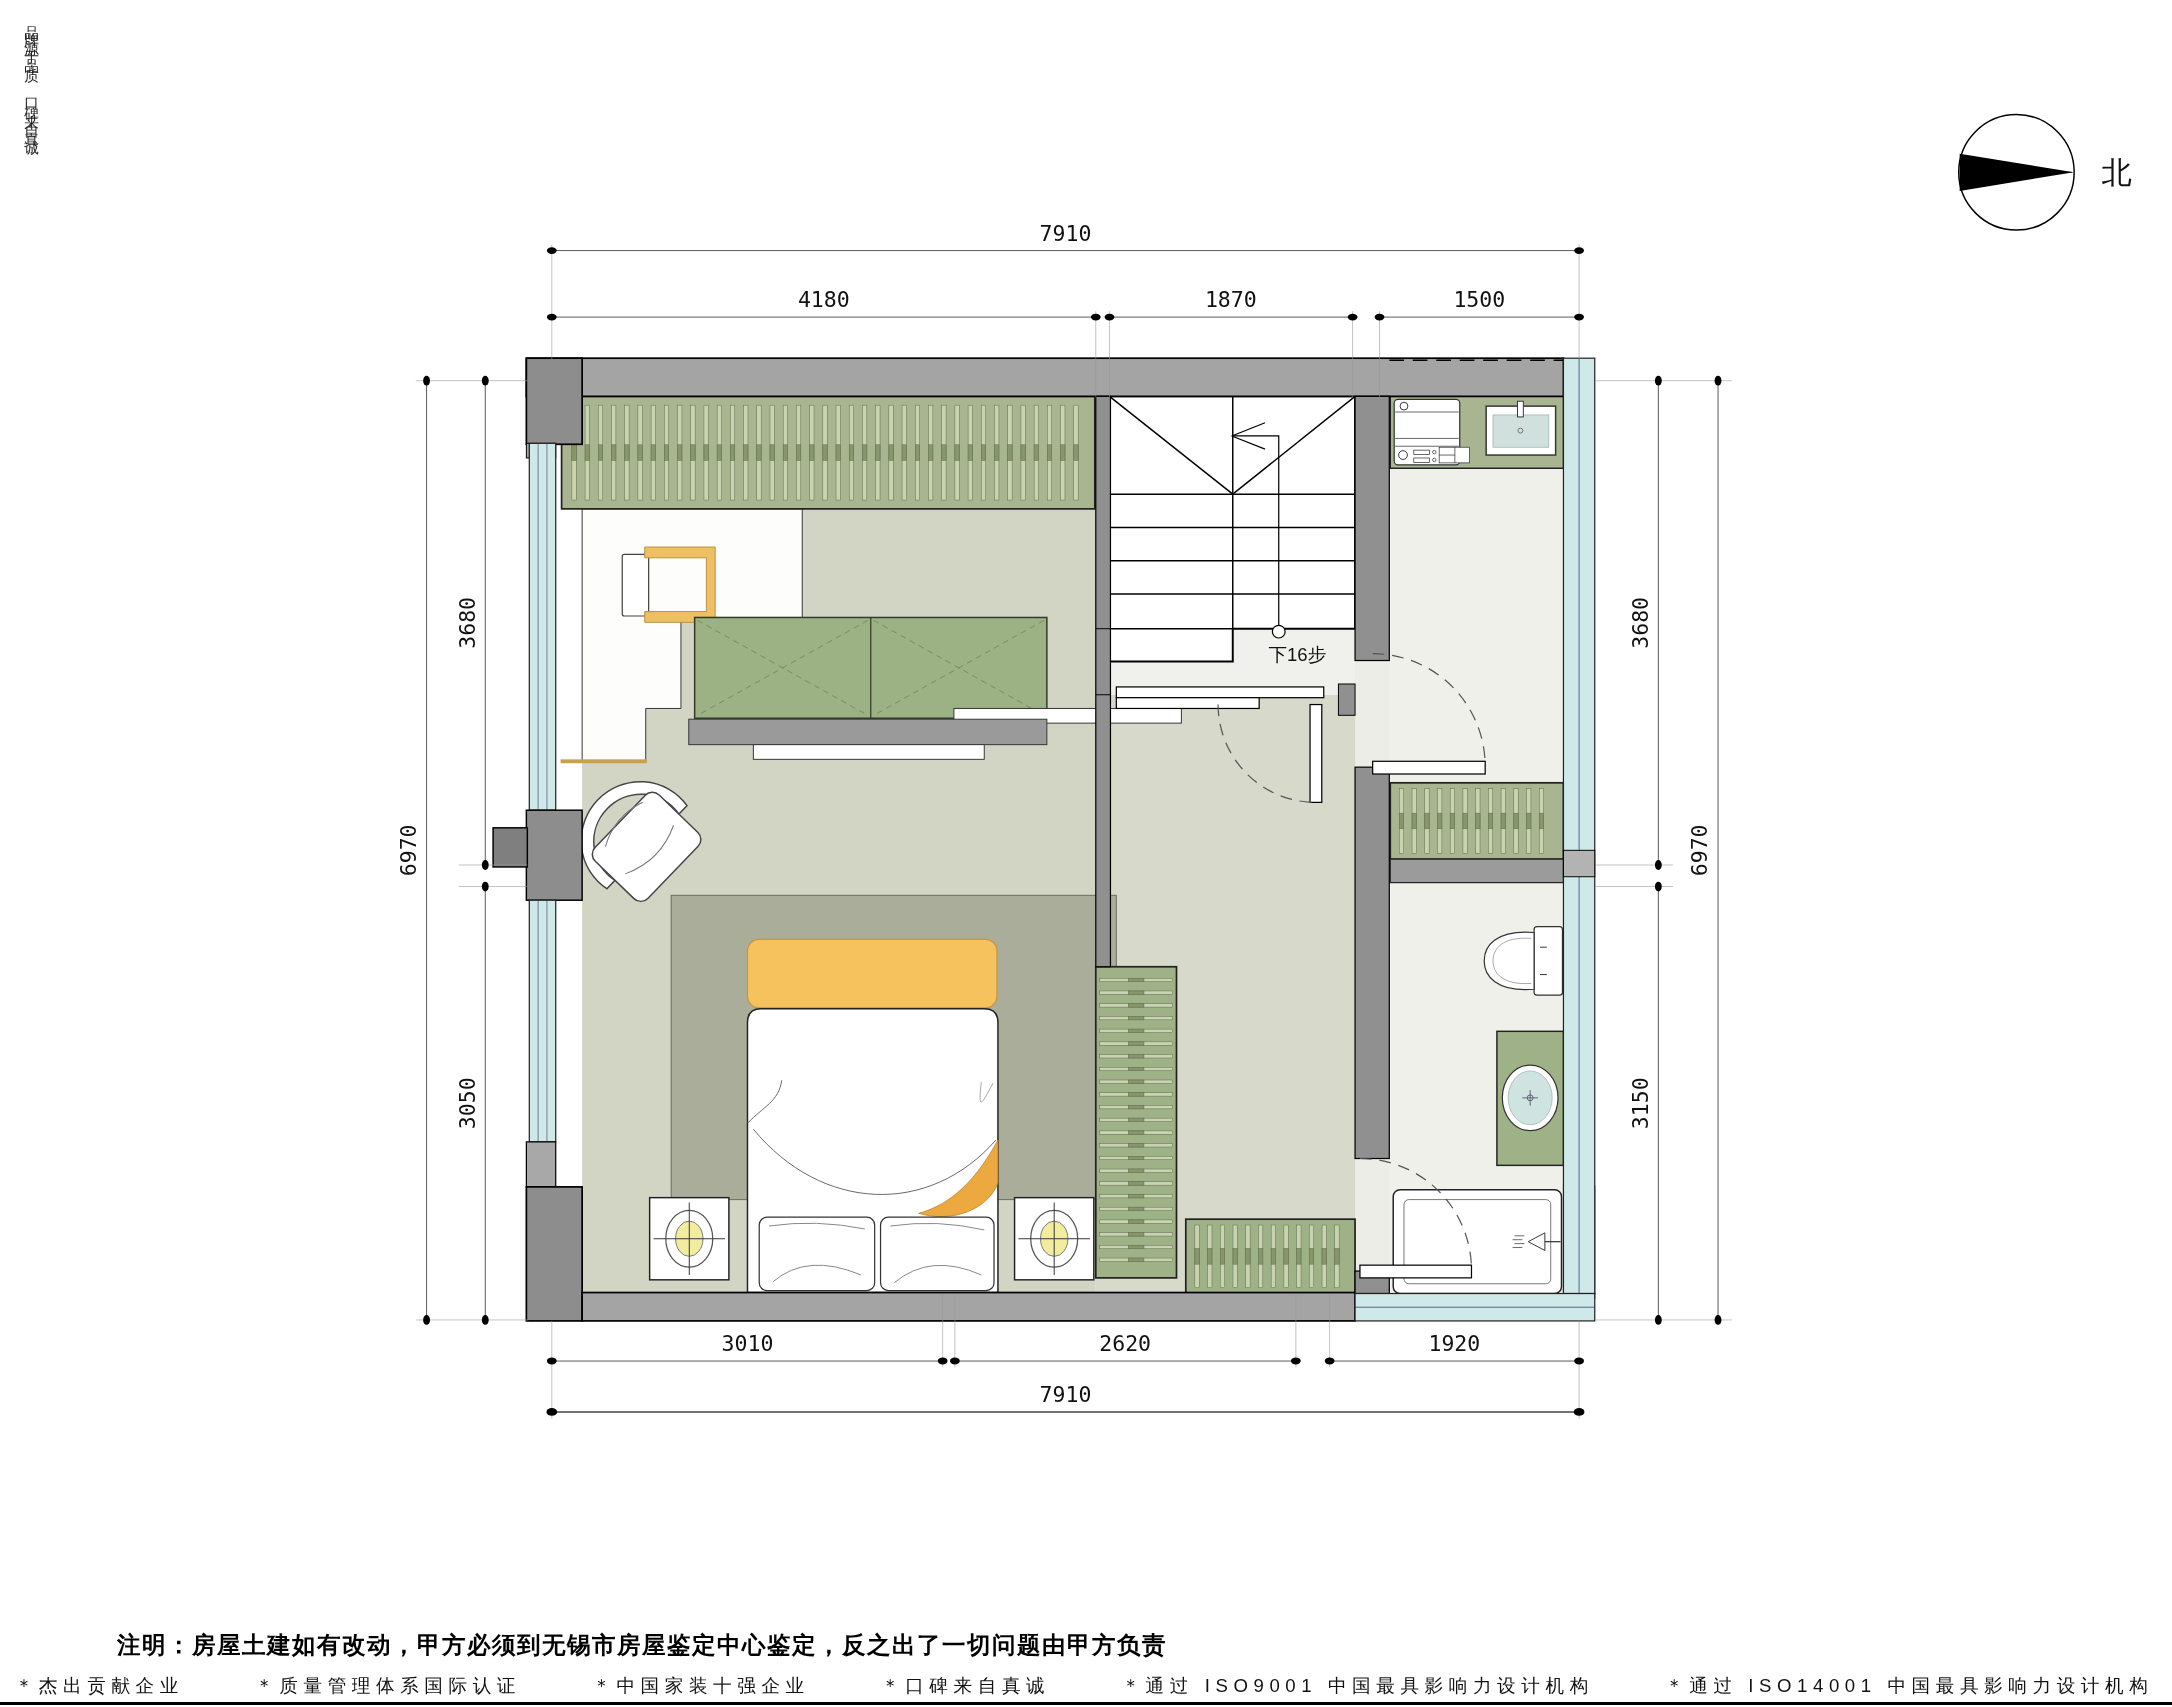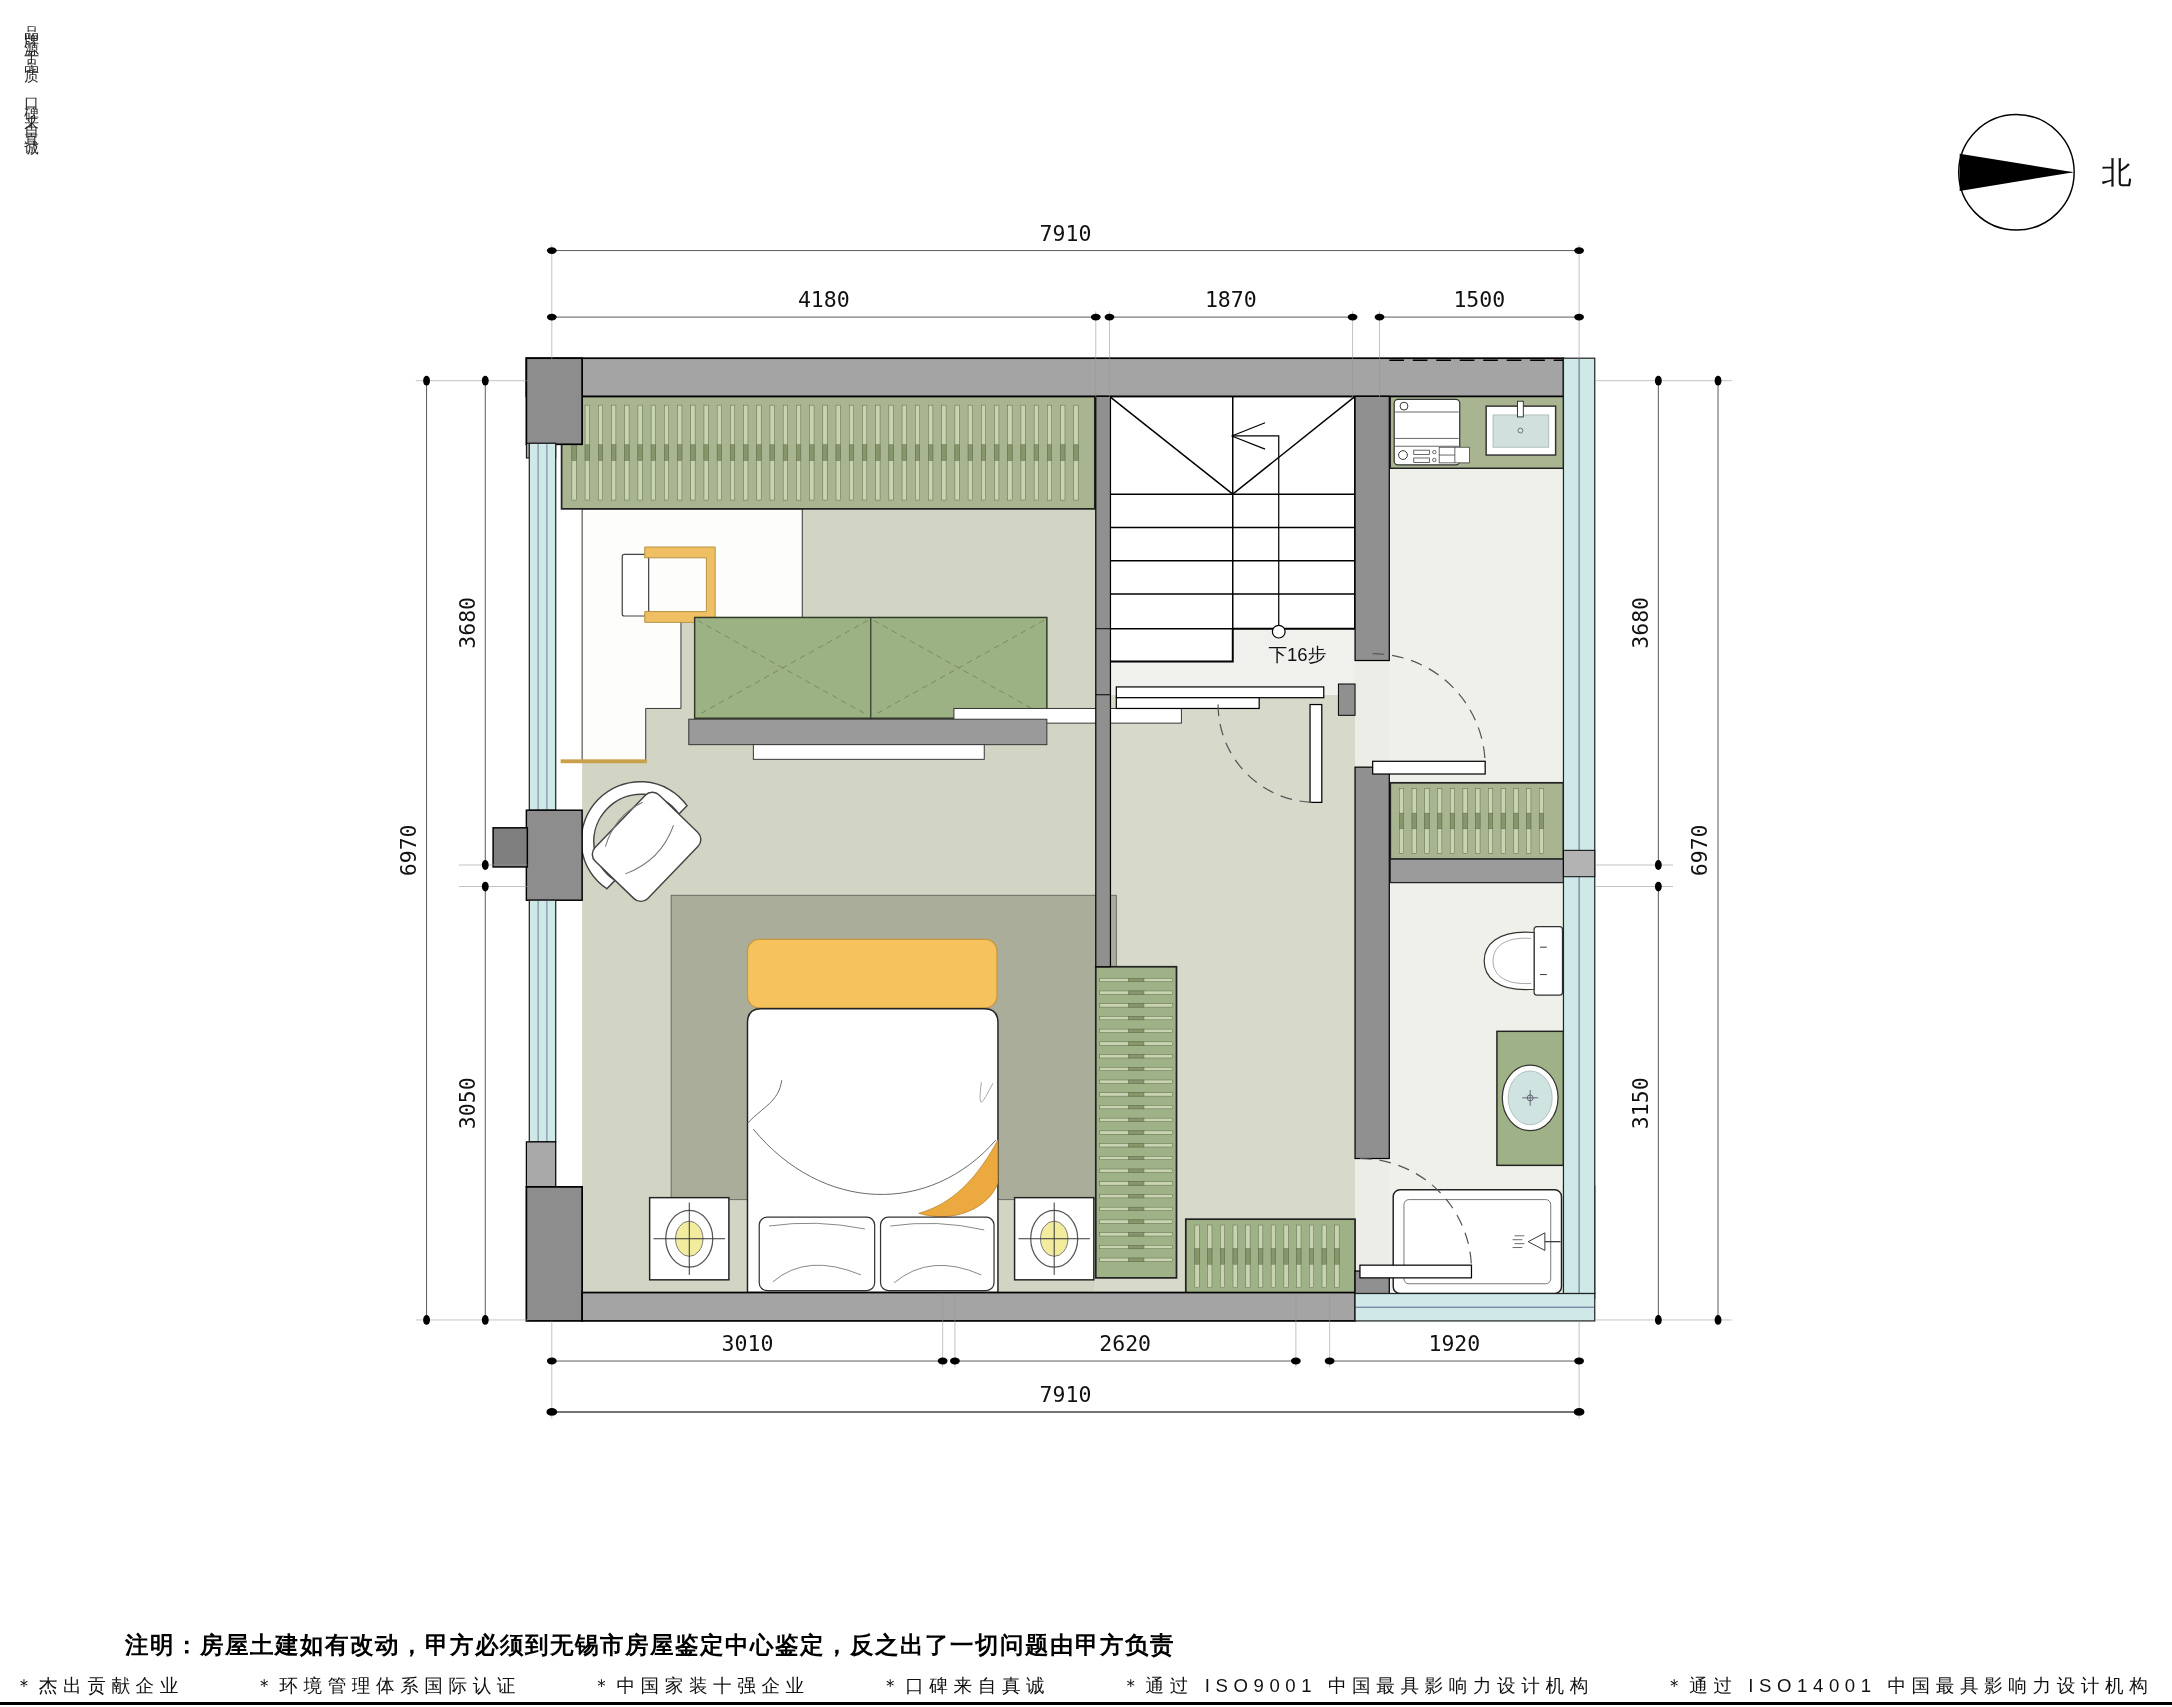--- a/index.html
+++ b/index.html
@@ -2,21 +2,21 @@
 <html style="font-size:7.8px"><head>
 <meta charset="utf-8">
 <style>
   html,body{margin:0;padding:0;background:#e8e8e8;}
   .page{position:relative;width:2172px;height:1707px;background:#ffffff;
         font-family:"Liberation Sans",sans-serif;overflow:hidden;}
   .page svg{position:absolute;left:0;top:0;}
   .brand-vertical{position:absolute;left:21.5px;top:13.7px;writing-mode:vertical-rl;
         text-orientation:upright;font-size:14.7px;letter-spacing:8.3px;color:#222;}
   .note-line{position:absolute;left:117px;top:1629px;font-size:23.5px;font-weight:600;
-        letter-spacing:1.5px;color:#000;white-space:nowrap;margin-left:8px;}
+        letter-spacing:1.5px;color:#000;white-space:nowrap;}
   .footer-row{position:absolute;left:14.7px;right:18.6px;top:1673px;display:flex;
         justify-content:space-between;font-size:18.6px;letter-spacing:0.30em;
         color:#111;white-space:nowrap;}
   .bottom-rule{position:absolute;left:0;right:0;top:1702px;height:3.4px;background:#000;}
   text.dim{font-family:"DejaVu Sans Mono",monospace;font-size:44px;fill:#111;}
   text.cjk{font-family:"Liberation Sans",sans-serif;fill:#111;}
 </style>
 </head>
 <body>
 
@@ -537,21 +537,21 @@
     <text class="cjk" x="4296" y="374" font-size="62">北</text>
   </g>
 </svg>
 
 <div class="brand-vertical">品牌源于品质，口碑来自真诚</div>
 
 <div class="note-line">注明：房屋土建如有改动，甲方必须到无锡市房屋鉴定中心鉴定，反之出了一切问题由甲方负责</div>
 
 <div class="footer-row">
   <span>＊杰出贡献企业</span>
-  <span>＊环境管理体系国际认证</span>
+  <span>＊质量管理体系国际认证</span>
   <span>＊中国家装十强企业</span>
   <span>＊口碑来自真诚</span>
   <span>＊通过 ISO9001 中国最具影响力设计机构</span>
   <span>＊通过 ISO14001 中国最具影响力设计机构</span>
 </div>
 
 <div class="bottom-rule"></div>
 
 </div>
 

